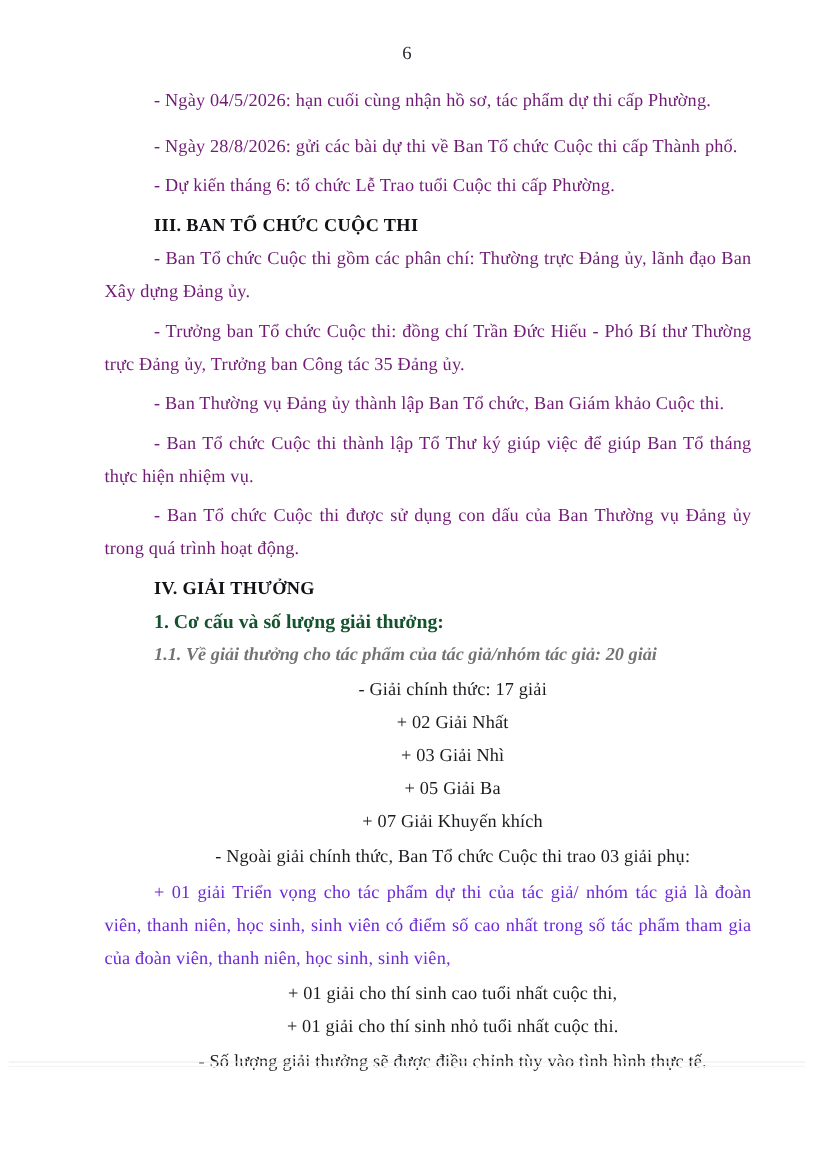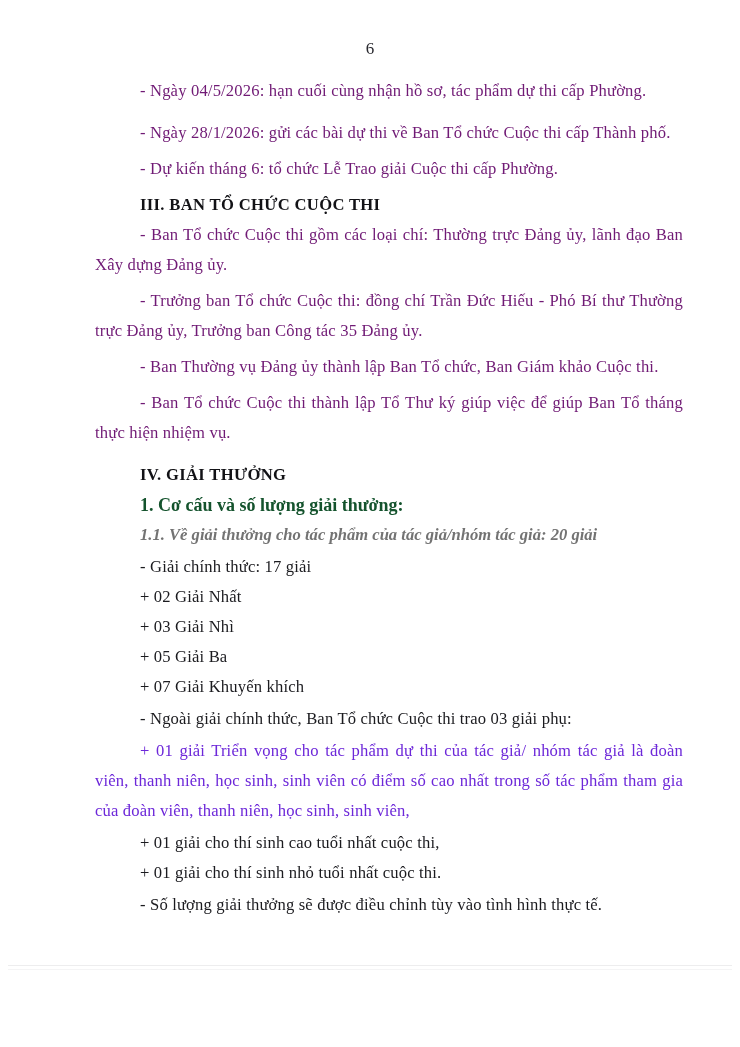--- a/index.html
+++ b/index.html
@@ -53,21 +53,21 @@
     text-indent: 45px;
     color: #701a75;
     letter-spacing: 0.01em;
   }
 
   
   p.item {
     margin: 0;
     font-size: 16.6px;
     line-height: 30px;
-    text-align: left;
+    text-align: center;
     text-indent: 0;
     padding-left: 45px;
     color: #1b1b1f;
     letter-spacing: 0.01em;
   }
 
   
   p.item-indent {
     margin: 0;
     font-size: 16.6px;
@@ -128,33 +128,34 @@
 <body>
 
 <div class="page">
 
   <div class="page-number">6</div>
 
   <div class="body-col" id="body-col">
       <p class="para">- Ngày 04/5/2026: hạn cuối cùng nhận hồ sơ, tác phẩm dự thi cấp Phường.</p>
       <div class="gap-sm"></div>
       <div class="gap-sm"></div>
-      <p class="para">- Ngày 28/1/2026: gửi các bài dự thi về Ban Tổ chức Cuộc thi cấp Thành phố.</p>
+      <p class="para">- Ngày 28/8/2026: gửi các bài dự thi về Ban Tổ chức Cuộc thi cấp Thành phố.</p>
       <div class="gap-sm"></div>
-      <p class="para">- Dự kiến tháng 6: tổ chức Lễ Trao giải Cuộc thi cấp Phường.</p>
+      <p class="para">- Dự kiến tháng 6: tổ chức Lễ Trao tuổi Cuộc thi cấp Phường.</p>
       <div class="gap-sm"></div>
       <h2 class="heading-roman">III. BAN TỔ CHỨC CUỘC THI</h2>
-      <p class="para">- Ban Tổ chức Cuộc thi gồm các loại chí: Thường trực Đảng ủy, lãnh đạo Ban Xây dựng Đảng ủy.</p>
+      <p class="para">- Ban Tổ chức Cuộc thi gồm các phân chí: Thường trực Đảng ủy, lãnh đạo Ban Xây dựng Đảng ủy.</p>
       <div class="gap-sm"></div>
       <p class="para">- Trưởng ban Tổ chức Cuộc thi: đồng chí Trần Đức Hiếu - Phó Bí thư Thường trực Đảng ủy, Trưởng ban Công tác 35 Đảng ủy.</p>
       <div class="gap-sm"></div>
       <p class="para">- Ban Thường vụ Đảng ủy thành lập Ban Tổ chức, Ban Giám khảo Cuộc thi.</p>
       <div class="gap-sm"></div>
       <p class="para">- Ban Tổ chức Cuộc thi thành lập Tổ Thư ký giúp việc để giúp Ban Tổ tháng thực hiện nhiệm vụ.</p>
       <div class="gap-sm"></div>
+      <p class="para">- Ban Tổ chức Cuộc thi được sử dụng con dấu của Ban Thường vụ Đảng ủy trong quá trình hoạt động.</p>
       <div class="gap-sm"></div>
       <h2 class="heading-roman">IV.  GIẢI THƯỞNG</h2>
       <h3 class="heading-num">1. Cơ cấu và số lượng giải thưởng:</h3>
       <h4 class="heading-sub">1.1. Về giải thưởng cho tác phẩm của tác giả/nhóm tác giả: 20 giải</h4>
       <div class="gap-xs"></div>
       <p class="item">- Giải chính thức: 17 giải</p>
       <p class="item">+ 02 Giải Nhất</p>
       <p class="item">+ 03 Giải Nhì</p>
       <p class="item">+ 05 Giải Ba</p>
       <p class="item">+ 07 Giải Khuyến khích</p>

